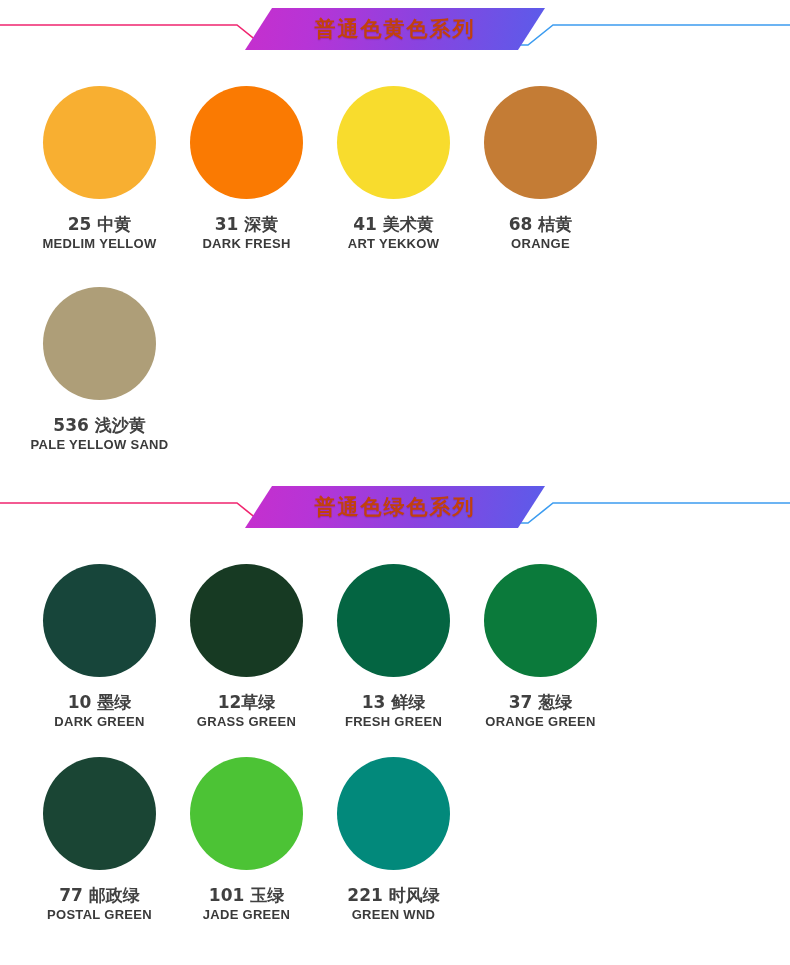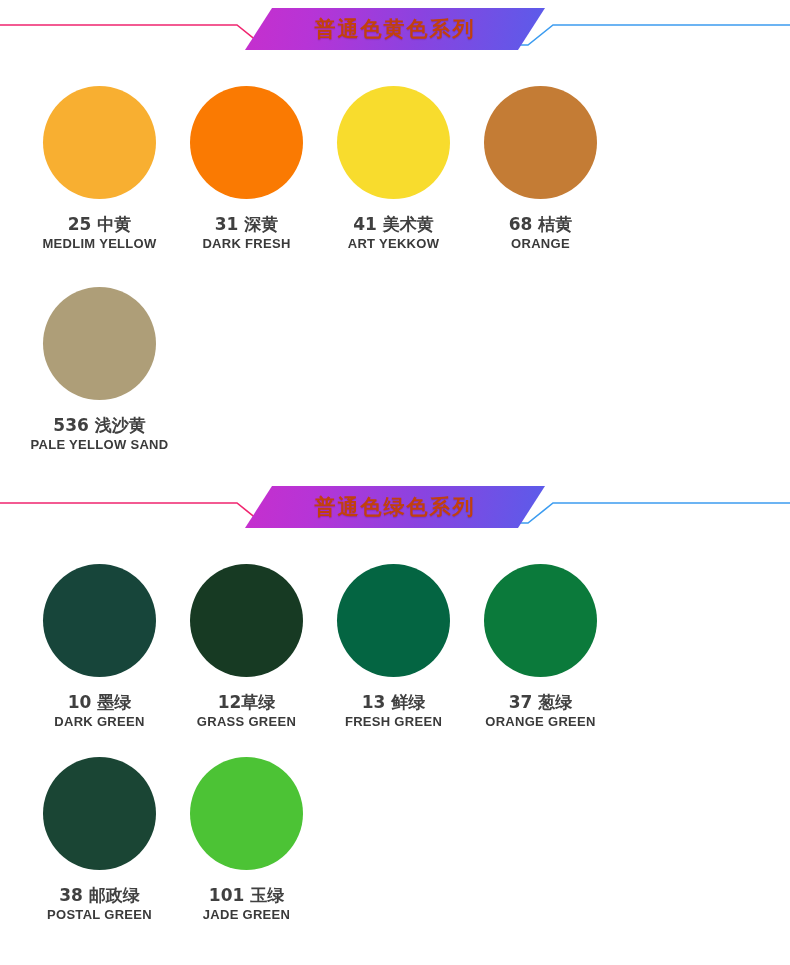--- a/index.html
+++ b/index.html
@@ -198,21 +198,26 @@
     <div class="cn">37 葱绿</div>
     <div class="en">ORANGE GREEN</div>
   </div>
 </div>
 
 <div class="row-gap-lg"></div>
 
 <div class="grid">
   <div class="cell">
     <div class="dot" style="background:#1a4534"></div>
-    <div class="cn">38 邮政绿</div>
+    <div class="cn">77 邮政绿</div>
     <div class="en">POSTAL GREEN</div>
   </div>
   <div class="cell">
     <div class="dot" style="background:#4cc335"></div>
     <div class="cn">101 玉绿</div>
     <div class="en">JADE GREEN</div>
   </div>
+  <div class="cell">
+    <div class="dot" style="background:#02897b"></div>
+    <div class="cn">221 时风绿</div>
+    <div class="en">GREEN WND</div>
+  </div>
 </div>
 
 </body></html>

